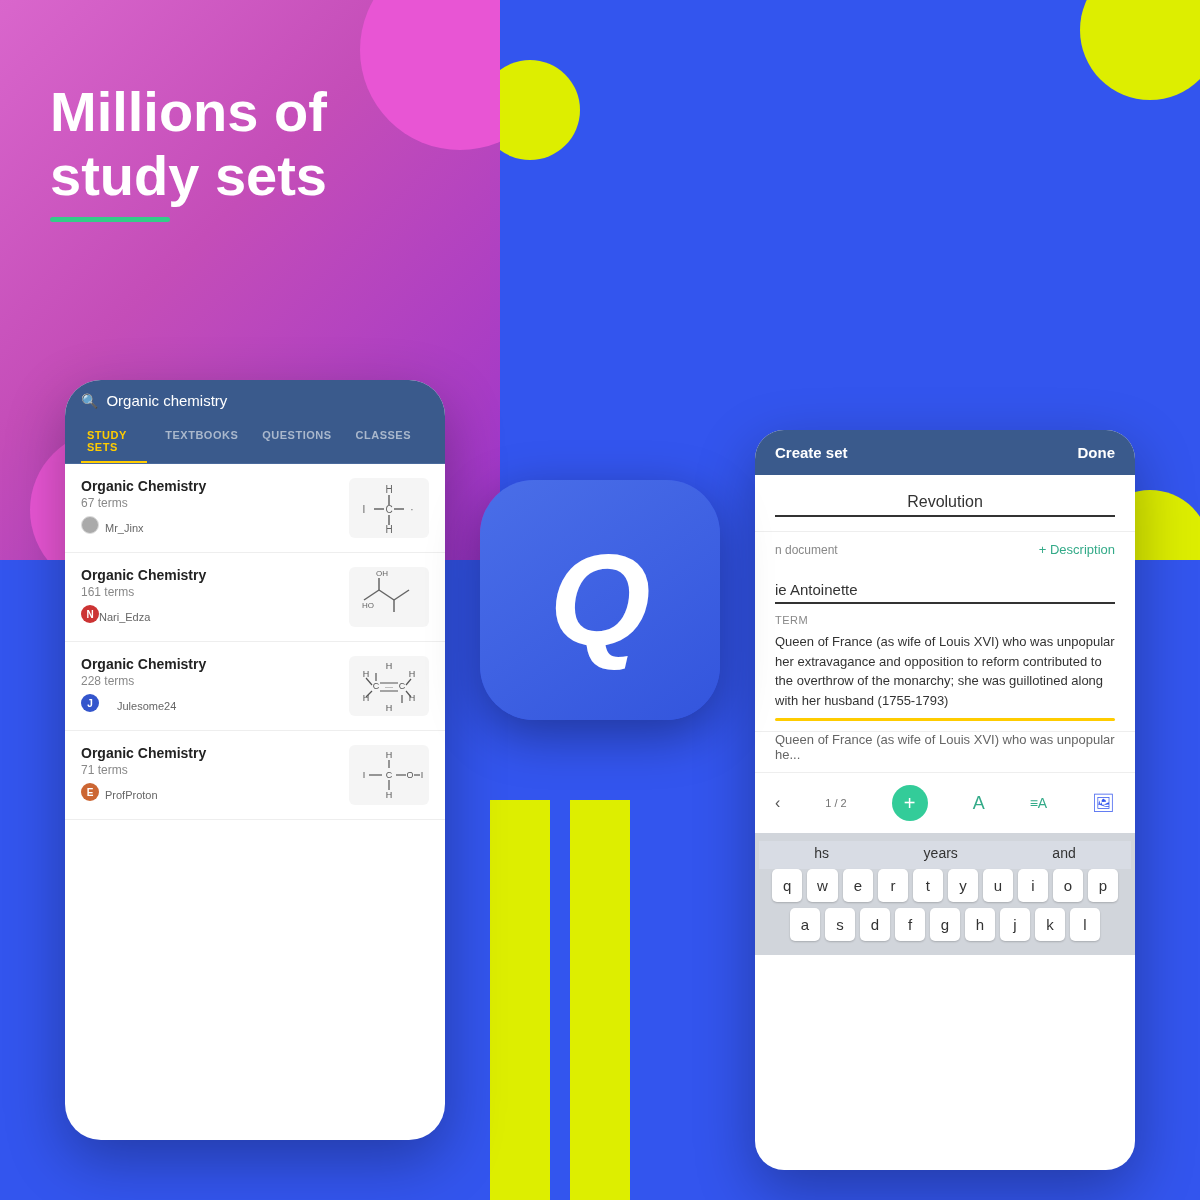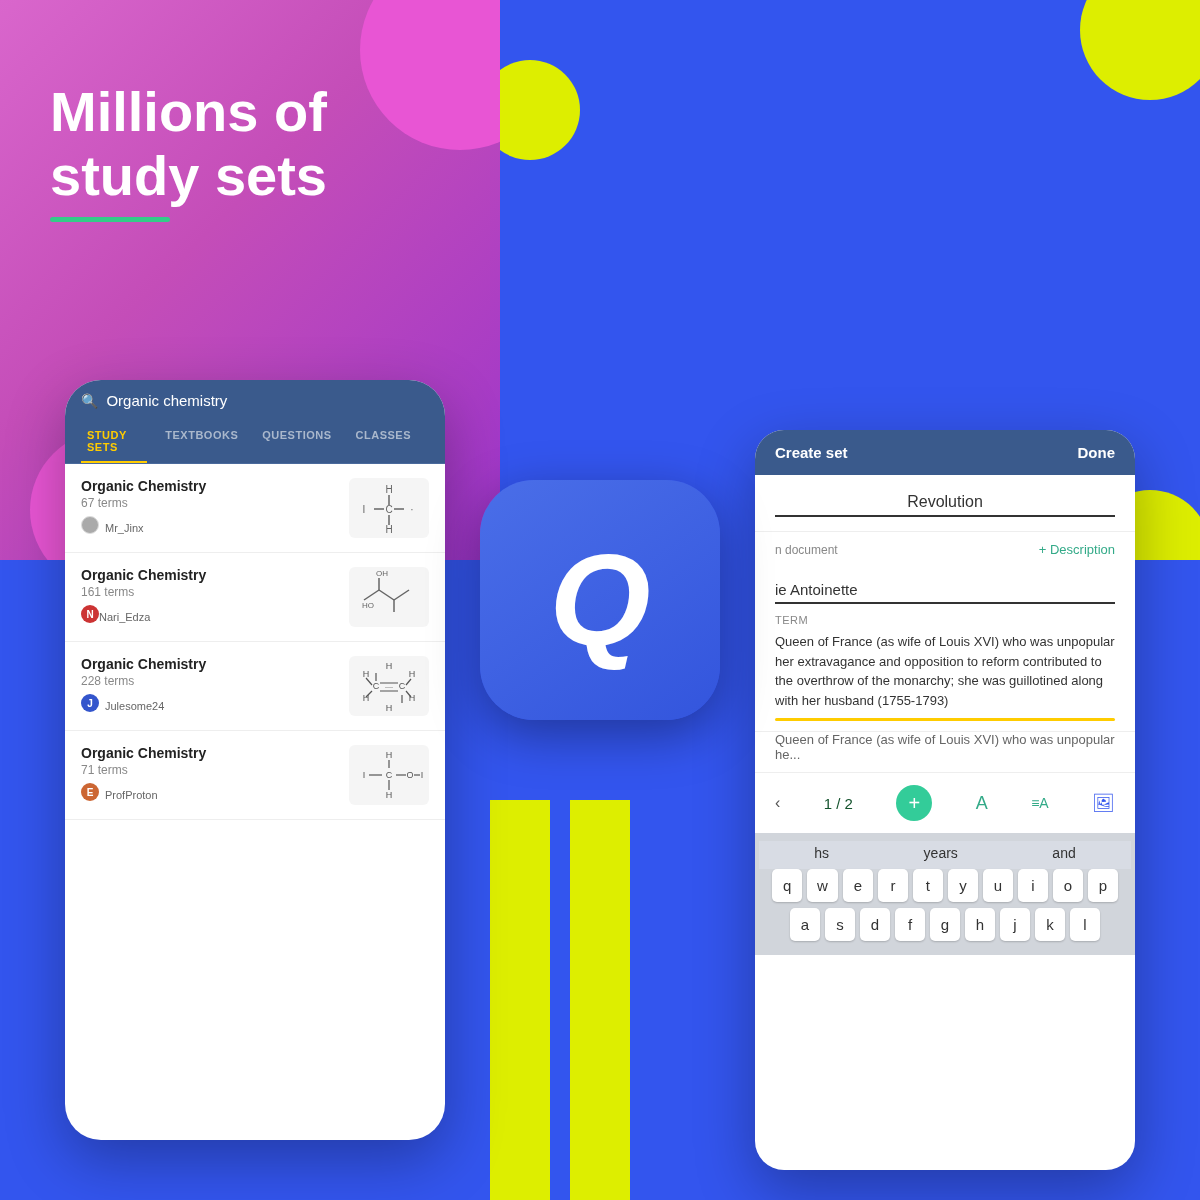--- a/index.html
+++ b/index.html
@@ -296,21 +296,21 @@
 
     
     .nav-row {
       display: flex;
       align-items: center;
       justify-content: space-between;
       padding: 12px 20px;
       border-top: 1px solid #eee;
     }
     .nav-arrow { font-size: 16px; color: #555; }
-    .nav-count { font-size: 15px; color: #14532d; }
+    .nav-count { font-size: 11px; color: #737373; }
     .nav-add { 
       width: 36px; height: 36px; 
       background: #33cc99; 
       border-radius: 50%; 
       display: flex; align-items: center; justify-content: center;
       color: white; font-size: 20px; font-weight: 300;
     }
     .nav-text-icon { font-size: 18px; color: #33aa88; }
     .nav-img-icon { font-size: 18px; color: #3355ee; }
 
@@ -465,21 +465,21 @@
       </svg>
     </div>
   </div>
 
   <div class="study-result">
     <div class="result-info">
       <div class="result-title">Organic Chemistry</div>
       <div class="result-terms">228 terms</div>
       <div class="result-user">
         <div class="av-text av-blue">J</div>
-        <span class="user-name" style="margin-left:6px;">Julesome24</span>
+        <span class="user-name" style="margin-left:18px;">Julesome24</span>
       </div>
     </div>
     <div class="result-image">
       <svg class="molecule-svg" viewBox="0 0 70 55">
         <text x="12" y="18" text-anchor="middle" font-size="9" fill="#555">H</text>
         <text x="12" y="42" text-anchor="middle" font-size="9" fill="#555">H</text>
         <text x="35" y="10" text-anchor="middle" font-size="9" fill="#555">H</text>
         <text x="58" y="18" text-anchor="middle" font-size="9" fill="#555">H</text>
         <text x="58" y="42" text-anchor="middle" font-size="9" fill="#555">H</text>
         <text x="35" y="52" text-anchor="middle" font-size="9" fill="#555">H</text>

